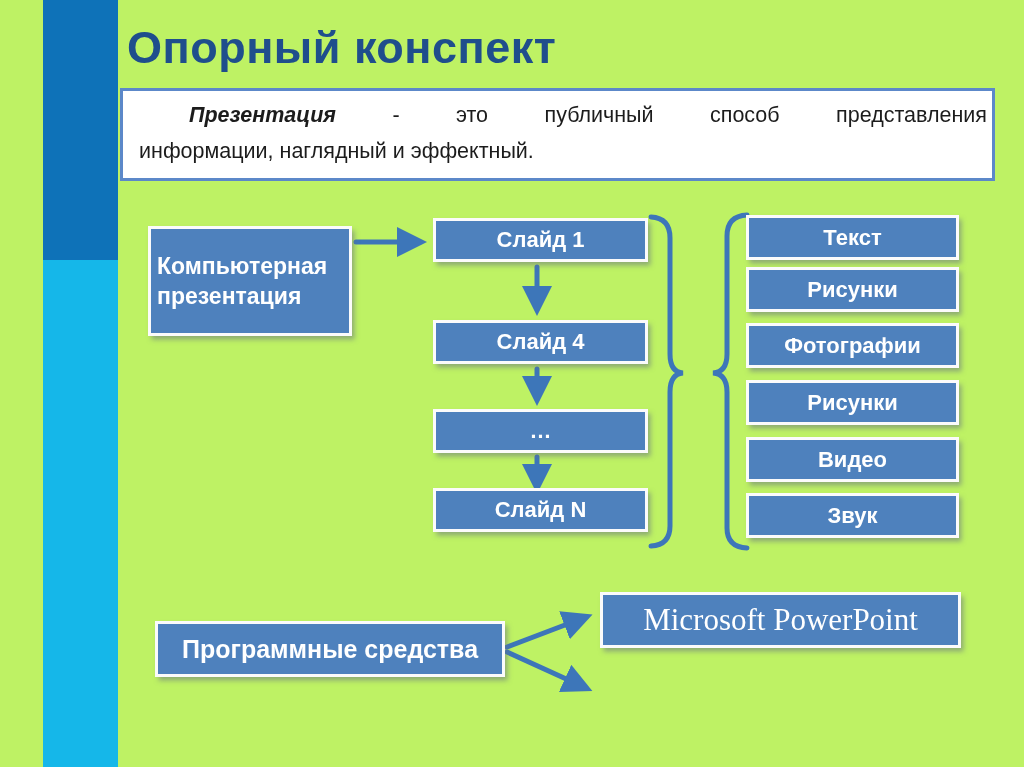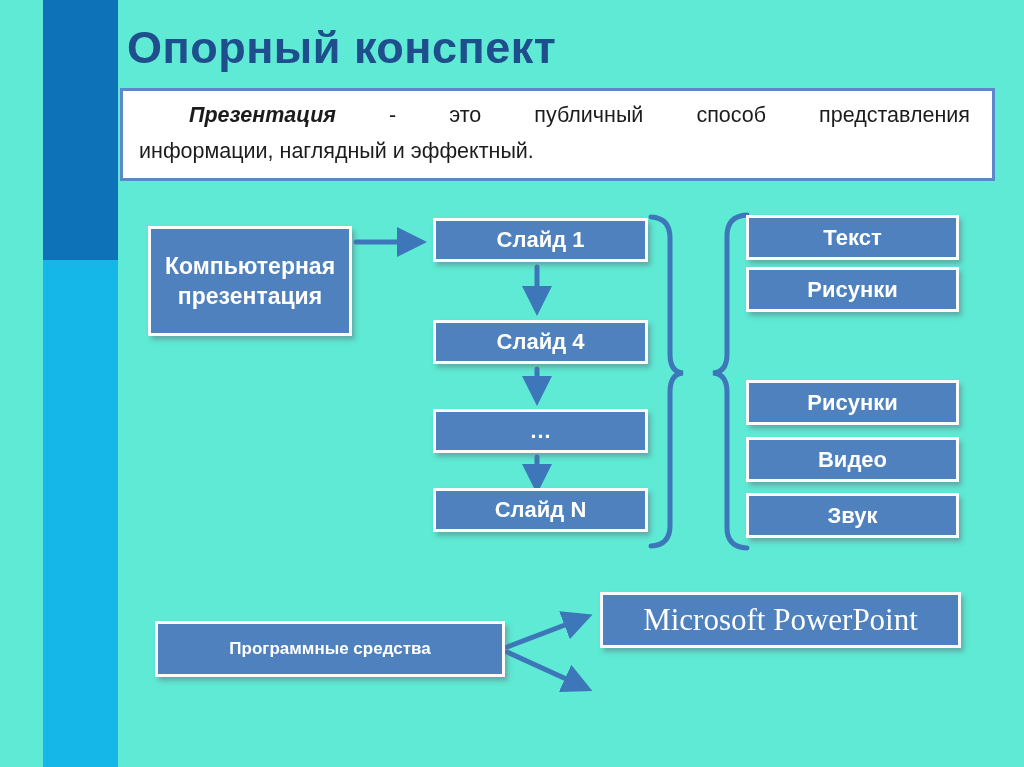--- a/index.html
+++ b/index.html
@@ -1,17 +1,17 @@
 <!DOCTYPE html>
 <html><head>
 <meta charset="utf-8">
 <style>
   html,body{margin:0;padding:0;background:#ffffff;}
   #canvas{
-    position:relative;width:1024px;height:767px;background:#5eead4;
+    position:relative;width:1024px;height:767px;background:#bef264;
     overflow:hidden;font-family:"Liberation Sans",sans-serif;
   }
   
   .bar{position:absolute;left:43px;width:75px;}
   .bar-top{top:0;height:260px;background:#0e72b8;}
   .bar-bottom{top:260px;height:507px;background:#15b7e9;}
 
   
   .title{
     position:absolute;left:127px;top:22px;width:700px;
@@ -19,40 +19,40 @@
   }
 
   
   .defbox{
     position:absolute;left:120px;top:88px;width:875px;height:93px;
     border:3px solid #5c88c9;box-sizing:border-box;background:#ffffff;
     color:#1c1c1c;font-size:21.5px;line-height:36px;
   }
   .def-line1{
     display:flex;justify-content:space-between;align-items:baseline;
-    padding:6px 22px 0 66px;
+    padding:6px 5px 0 66px;
   }
   .def-term{font-weight:bold;font-style:italic;}
   .def-line2{padding:0 34px 0 16px;}
 
   
   .bbox{
     position:absolute;box-sizing:border-box;background:#4e81bd;
     border:3px solid #fbfbfb;
     box-shadow:2.5px 3.5px 5px rgba(100,112,130,.55);
     color:#ffffff;font-weight:bold;
-    display:flex;align-items:center;justify-content:center;text-align:center;
+    display:flex;align-items:center;justify-content:center;
     font-size:22px;
   }
   .src{left:148px;top:226px;width:204px;height:110px;font-size:23px;line-height:30px;padding:0 6px;}
   .slide{left:433px;width:215px;height:44px;}
   .s1{top:218px}.s2{top:320px}.sdots{top:409px}.sn{top:488px}
   .media{left:746px;width:213px;height:45px;}
   .m0{top:215px}.m1{top:267px}.m2{top:323px}.m3{top:380px}.m4{top:437px}.m5{top:493px}
-  .soft-src{left:155px;top:621px;width:350px;height:56px;font-size:17px;}
+  .soft-src{left:155px;top:621px;width:350px;height:56px;font-size:25px;}
   .serifbox{font-family:"Liberation Serif",serif;font-weight:normal;font-size:31px;}
   .pp{left:600px;top:592px;width:361px;height:56px;}
   .oo{left:598px;top:663px;width:364px;height:62px;}
 
   .overlay{position:absolute;left:0;top:0;pointer-events:none;}
 </style>
 </head>
 <body>
 
 <div id="canvas">
@@ -94,20 +94,21 @@
 
   <div class="bbox src">Компьютерная презентация</div>
 
   <div class="bbox slide s1">Слайд 1</div>
   <div class="bbox slide s2">Слайд 4</div>
   <div class="bbox slide sdots">…</div>
   <div class="bbox slide sn">Слайд N</div>
 
   <div class="bbox media m0">Текст</div>
   <div class="bbox media m1">Рисунки</div>
+  <div class="bbox media m2">Фотографии</div>
   <div class="bbox media m3">Рисунки</div>
   <div class="bbox media m4">Видео</div>
   <div class="bbox media m5">Звук</div>
 
   <div class="bbox soft-src">Программные средства</div>
   <div class="bbox serifbox pp">Microsoft PowerPoint</div>
 
 </div>
 
 </body></html>

